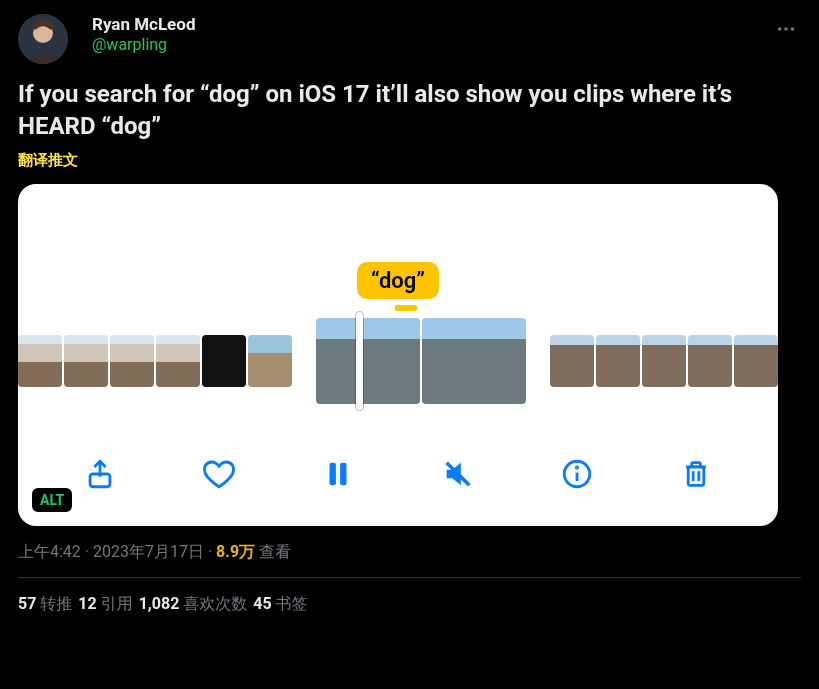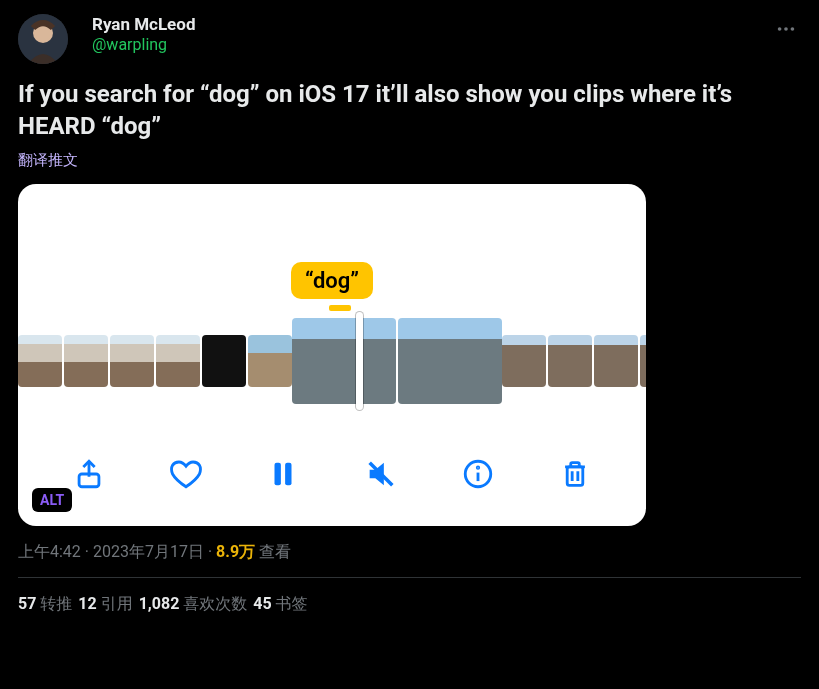--- a/index.html
+++ b/index.html
@@ -40,31 +40,32 @@
   .body-text {
     margin-top: 14px;
     font-size: 24px;
     line-height: 1.35;
     color: #e7e9ea;
     font-weight: 700;
   }
   .translate {
     margin-top: 8px;
     font-size: 15px;
-    color: #c4b5fd;
+    color: #fde047;
     cursor: pointer;
     display: inline-block;
+    font-weight: bold;
   }
   .media-card {
     margin-top: 14px;
     border-radius: 18px;
     overflow: hidden;
     background: #fff;
     position: relative;
-    width: 628px;
+    width: 760px;
     height: 342px;
   }
   .bubble-row {
     position: absolute;
     left: 0; right: 0;
     top: 78px;
     display: flex;
     justify-content: center;
   }
   .bubble {
@@ -134,21 +135,21 @@
     display: flex; align-items: center; justify-content: center;
     color: #0a7aff;
     cursor: pointer;
   }
   .tool-btn svg { width: 34px; height: 34px; stroke: currentColor; fill: none; stroke-width: 2; }
   .tool-btn.fill svg { fill: currentColor; stroke: none; }
   .alt-badge {
     position: absolute;
     left: 14px; bottom: 14px;
     background: #000;
-    color: #8b5cf6;
+    color: #22c55e;
     font-weight: 700;
     font-size: 14px;
     padding: 4px 8px;
     border-radius: 6px;
     cursor: pointer;
   }
   .meta {
     margin-top: 16px;
     font-size: 16px;
     color: #71767b;

